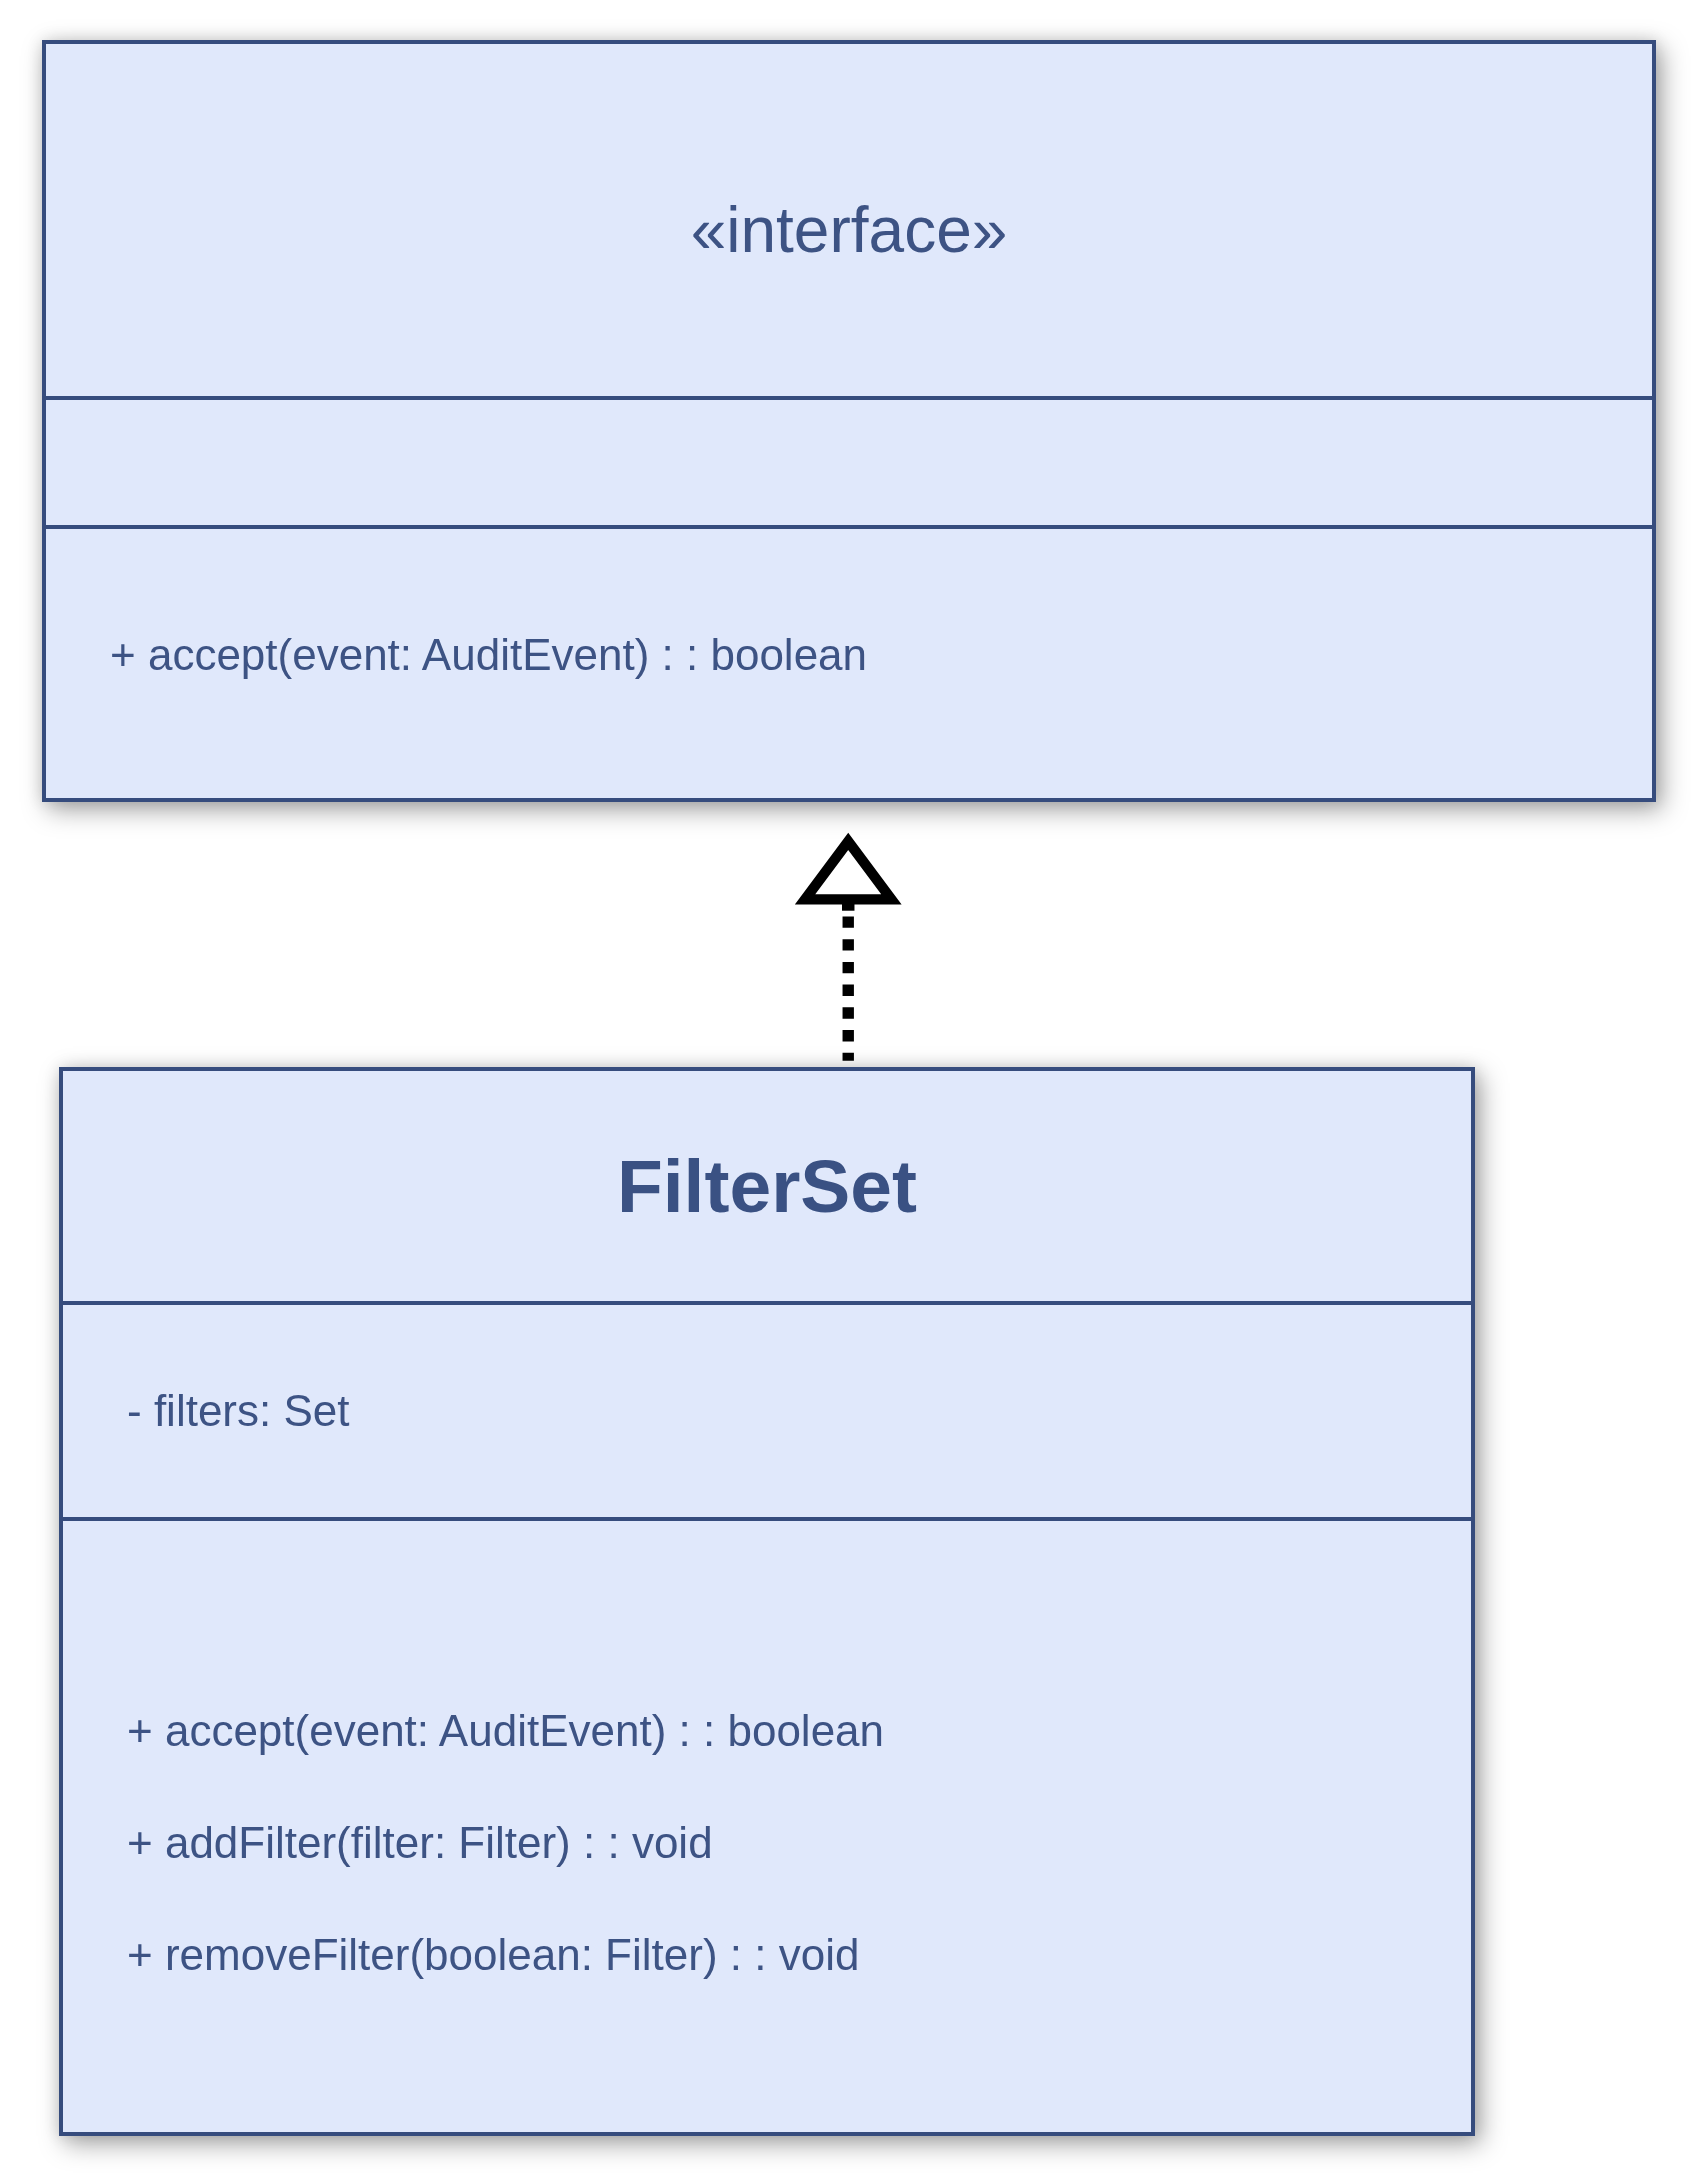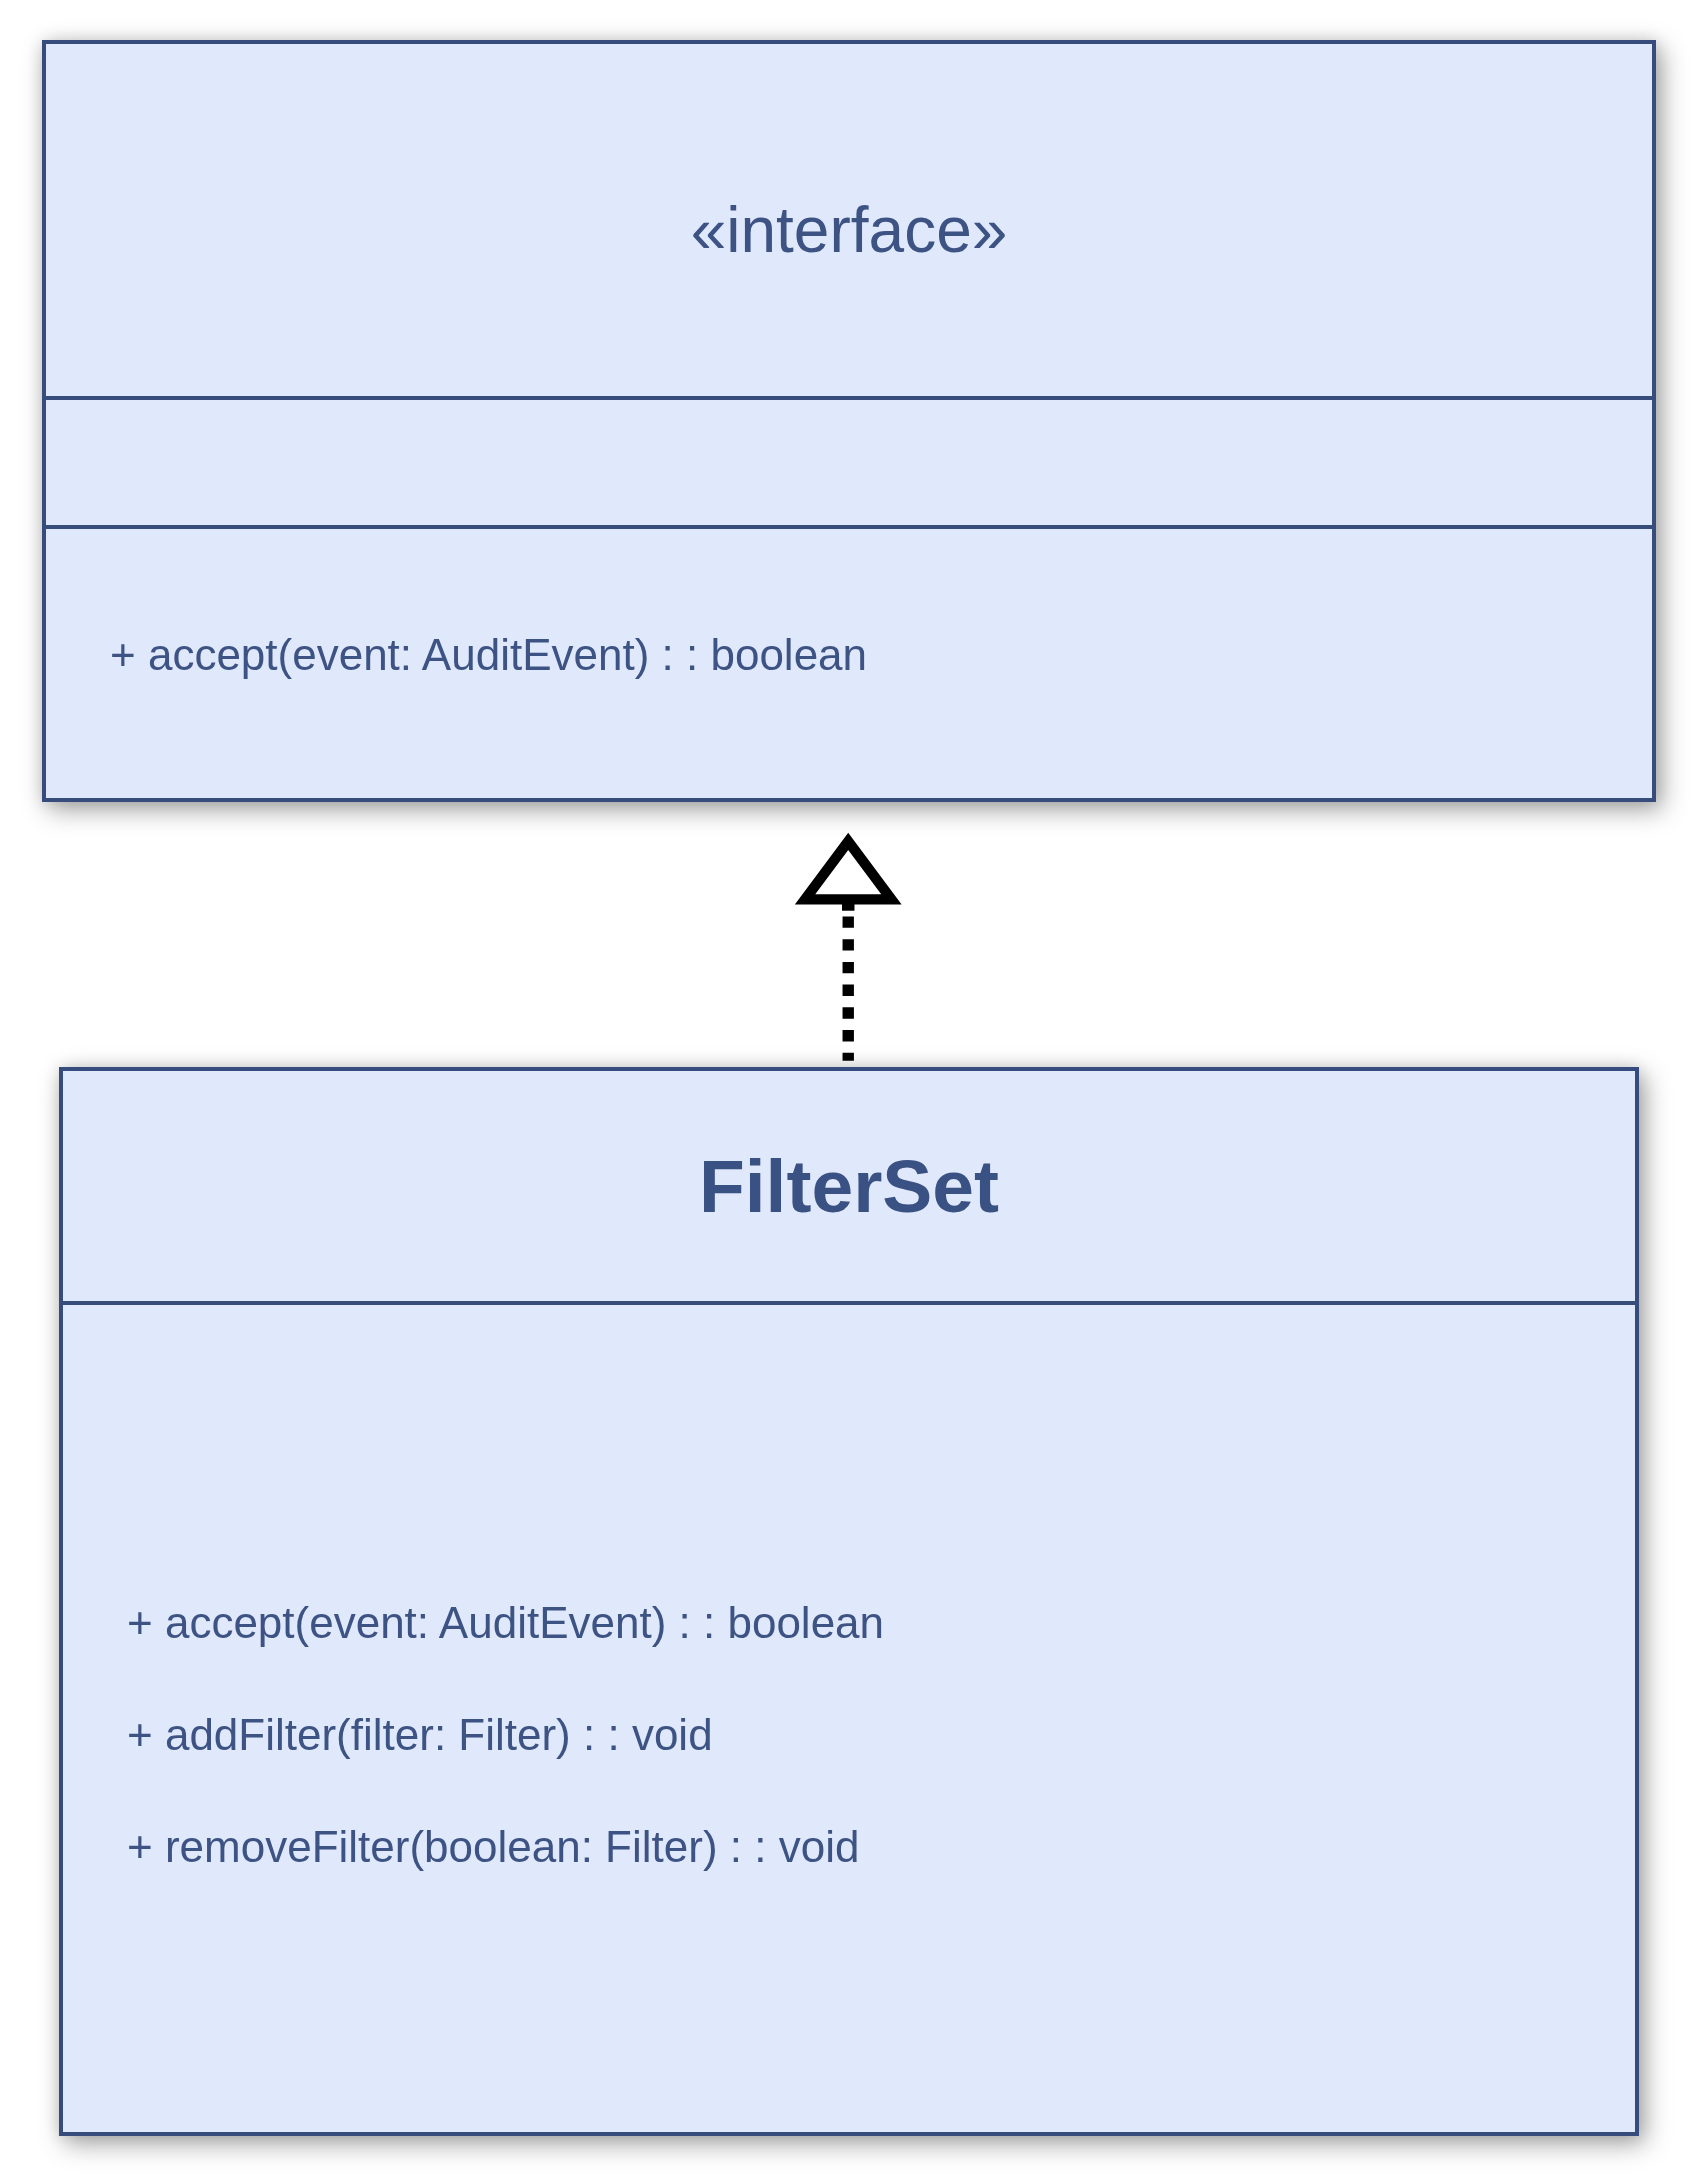--- a/index.html
+++ b/index.html
@@ -26,21 +26,21 @@
   }
   .box-interface {
     left: 42px;
     top: 40px;
     width: 1614px;
     height: 762px;
   }
   .box-class {
     left: 59px;
     top: 1067px;
-    width: 1580px;
+    width: 1416px;
     height: 1069px;
   }
   .compartment {
     box-sizing: border-box;
   }
   .compartment.sep {
     border-bottom: 4.5px solid #364c7d;
   }
   .title-compartment {
     display: flex;
@@ -124,20 +124,23 @@
   <svg class="arrow-overlay" viewBox="0 0 2992 3840" aria-hidden="true">
     <line x1="1492" y1="1582" x2="1492" y2="1602" stroke="#000000" stroke-width="22"></line>
     <line x1="1492" y1="1612" x2="1492" y2="1866" stroke="#000000" stroke-width="20" stroke-dasharray="20 20"></line>
     <polygon points="1492,1480 1416,1582 1568,1582" fill="#ffffff" stroke="#000000" stroke-width="18"></polygon>
   </svg>
 
   <section class="uml-box box-class">
     <div class="compartment title-compartment sep">
       <div class="class-name">FilterSet</div>
     </div>
+    <div class="compartment attributes-compartment sep">
+      <div class="member">- filters: Set</div>
+    </div>
     <div class="compartment methods-compartment">
       <div class="member">+ accept(event: AuditEvent) : : boolean</div>
       <div class="member">+ addFilter(filter: Filter) : : void</div>
       <div class="member">+ removeFilter(boolean: Filter) : : void</div>
     </div>
   </section>
 
 </div>
 
 

